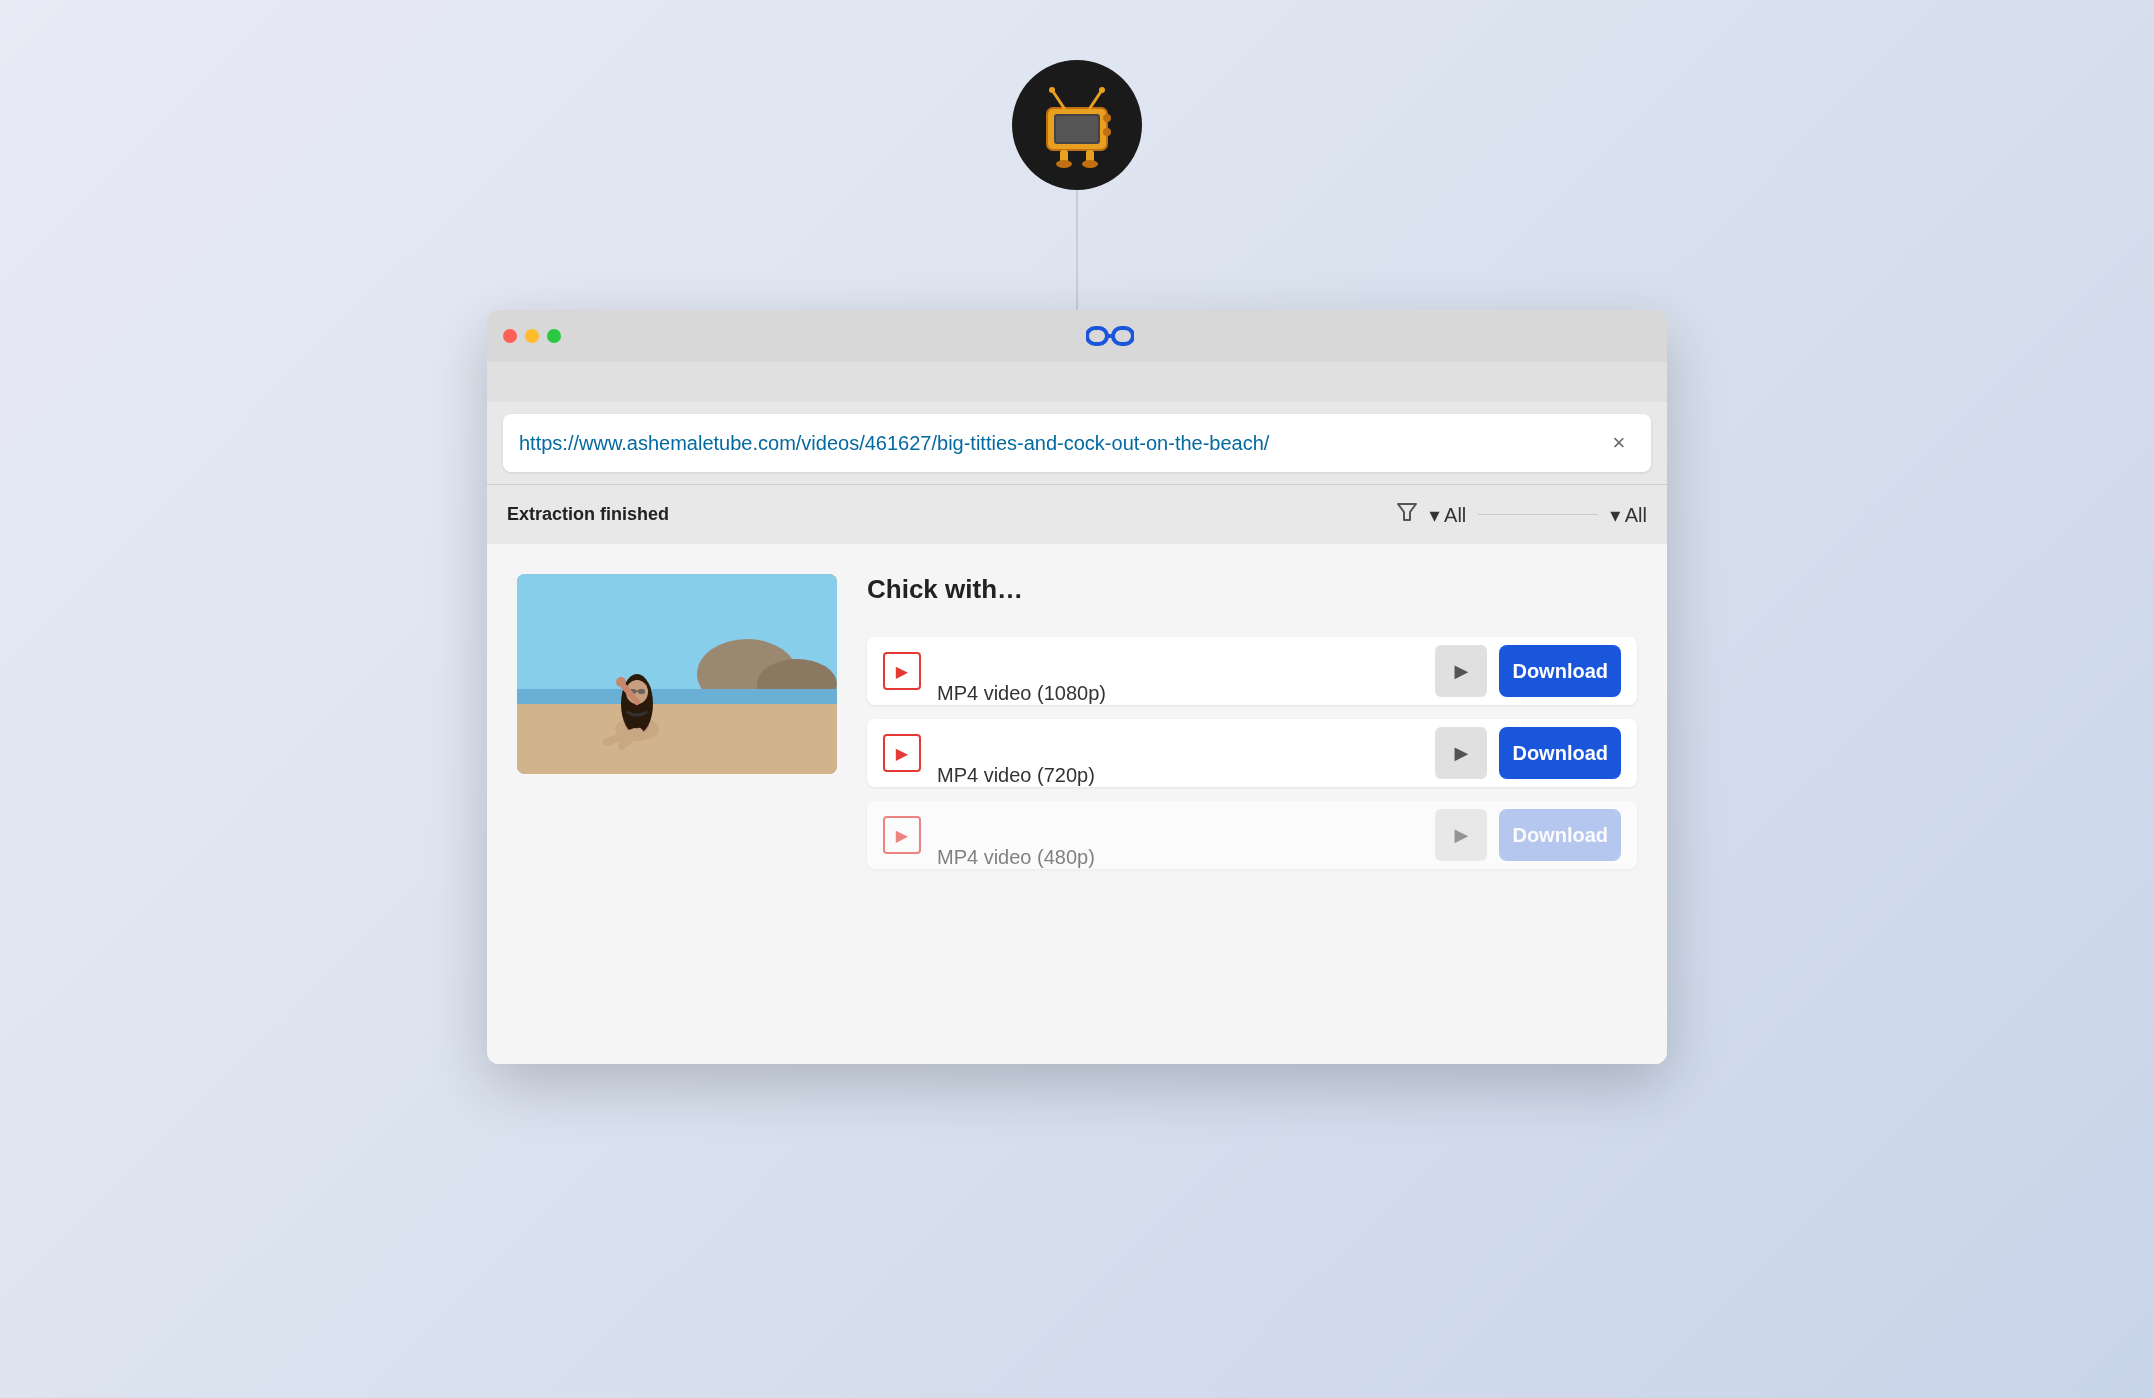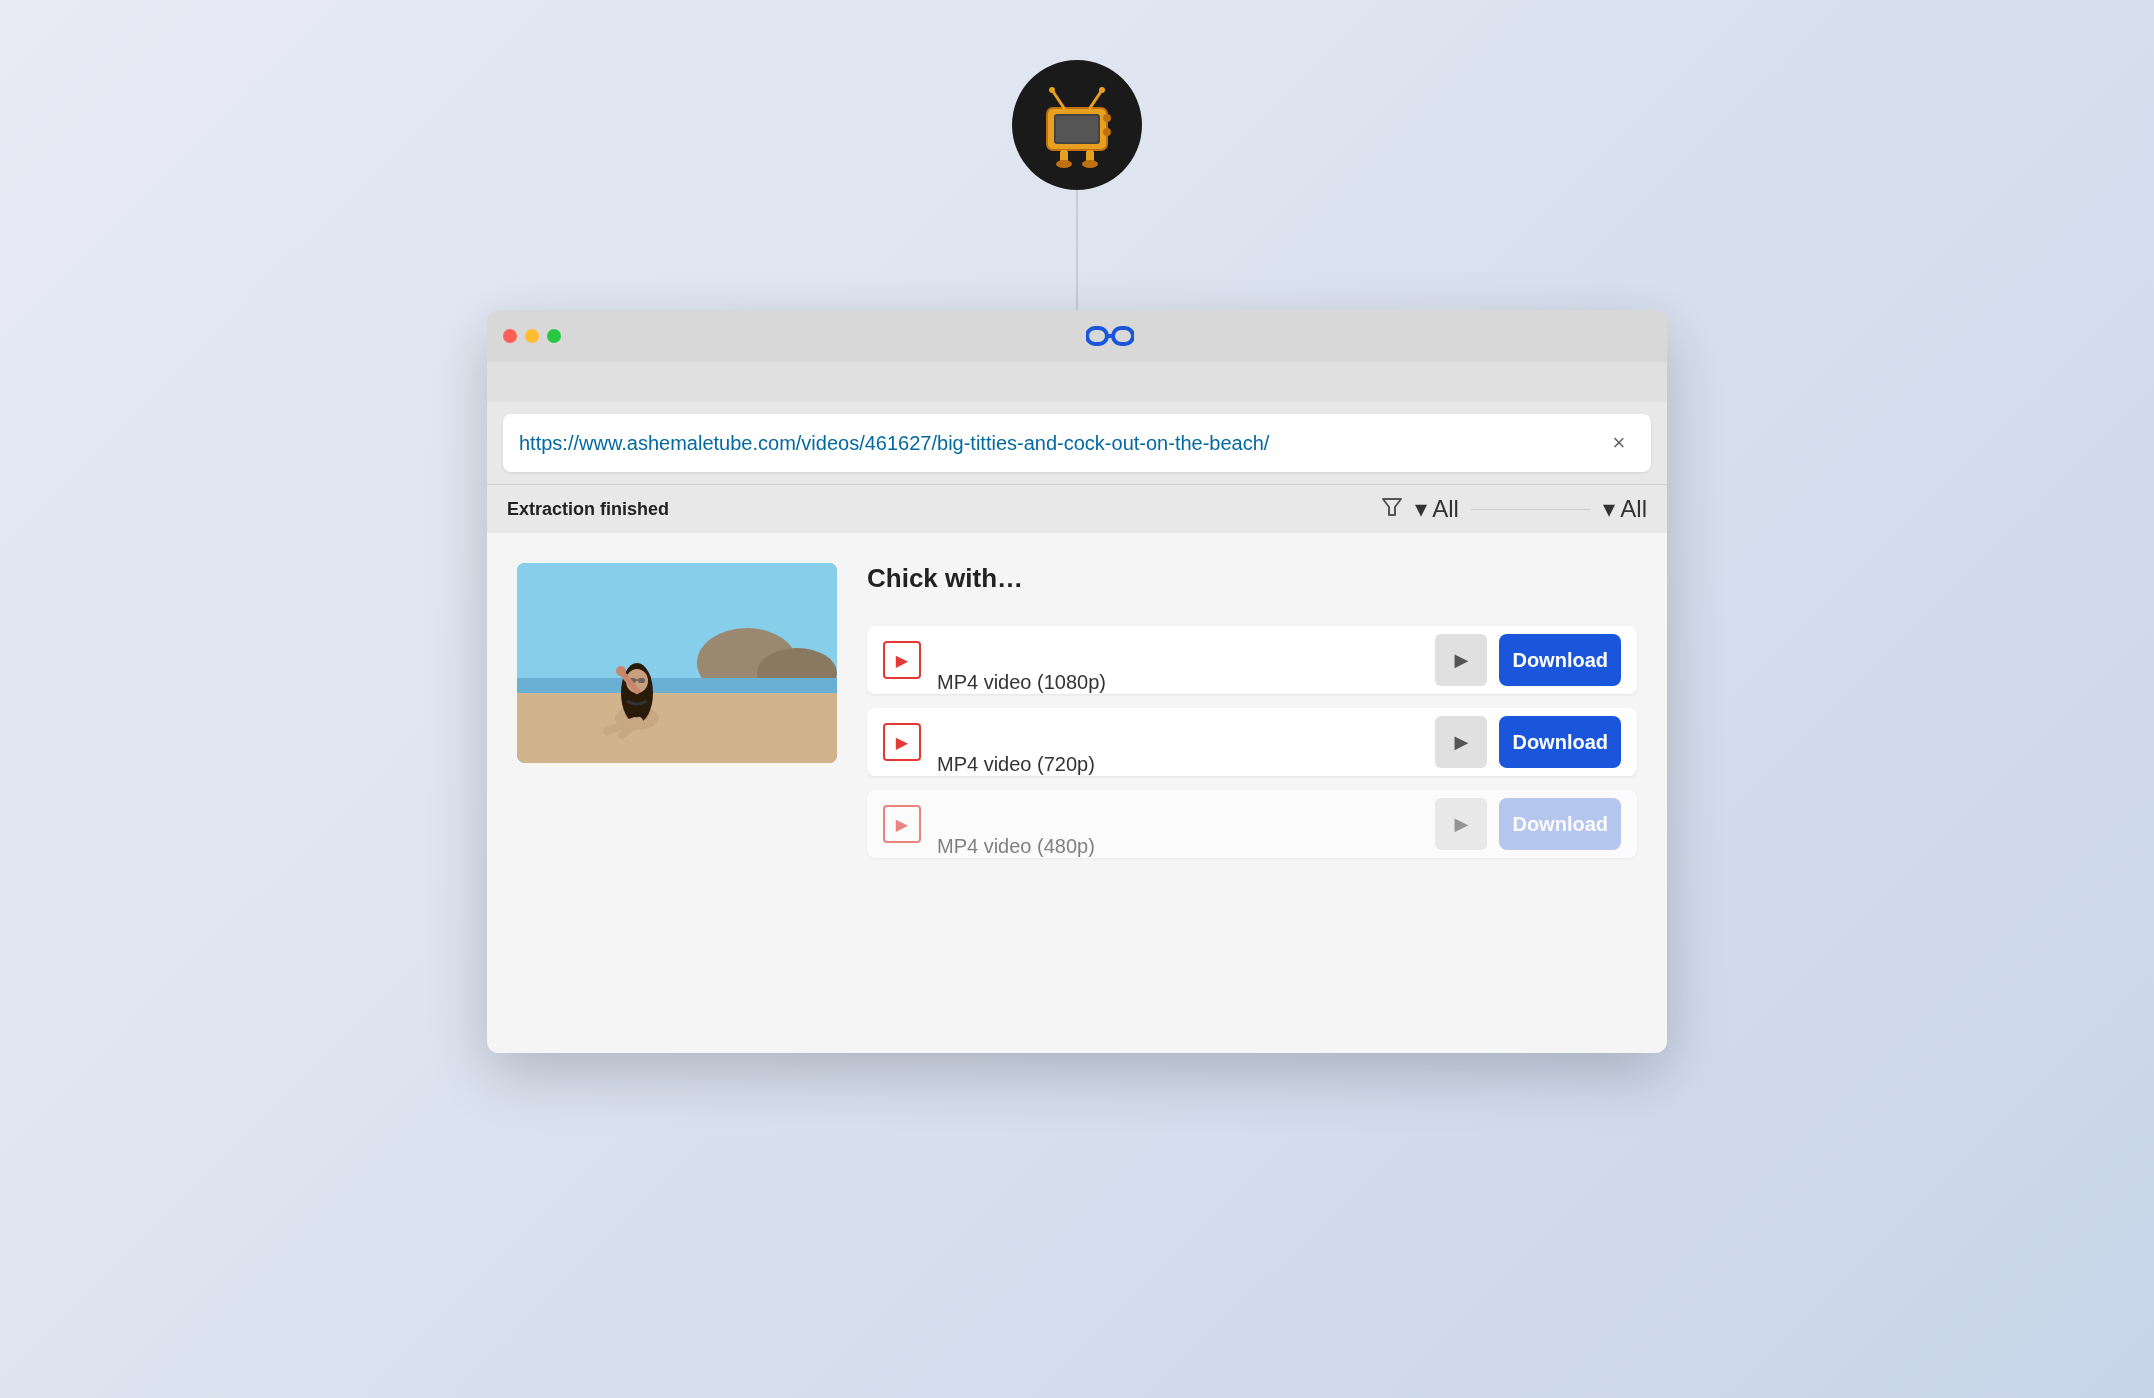--- a/index.html
+++ b/index.html
@@ -130,21 +130,21 @@
       align-items: center;
       justify-content: center;
       cursor: pointer;
       color: #666;
       font-size: 22px;
     }
 
     
     .status-bar {
       background: #e8e8e8;
-      padding: 10px 20px;
+      padding: 16px 20px;
       display: flex;
       align-items: center;
       gap: 16px;
       border-top: 1px solid #d0d0d0;
     }
 
     .status-text {
       font-size: 18px;
       font-weight: 700;
       color: #222;
@@ -158,21 +158,21 @@
     }
 
     .filter-icon {
       font-size: 20px;
       color: #555;
     }
 
     .filter-dropdown {
       background: transparent;
       border: none;
-      font-size: 24px;
+      font-size: 20px;
       color: #333;
       display: flex;
       align-items: center;
       gap: 4px;
       cursor: pointer;
     }
 
     .separator-line {
       height: 1px;
       background: #ccc;

